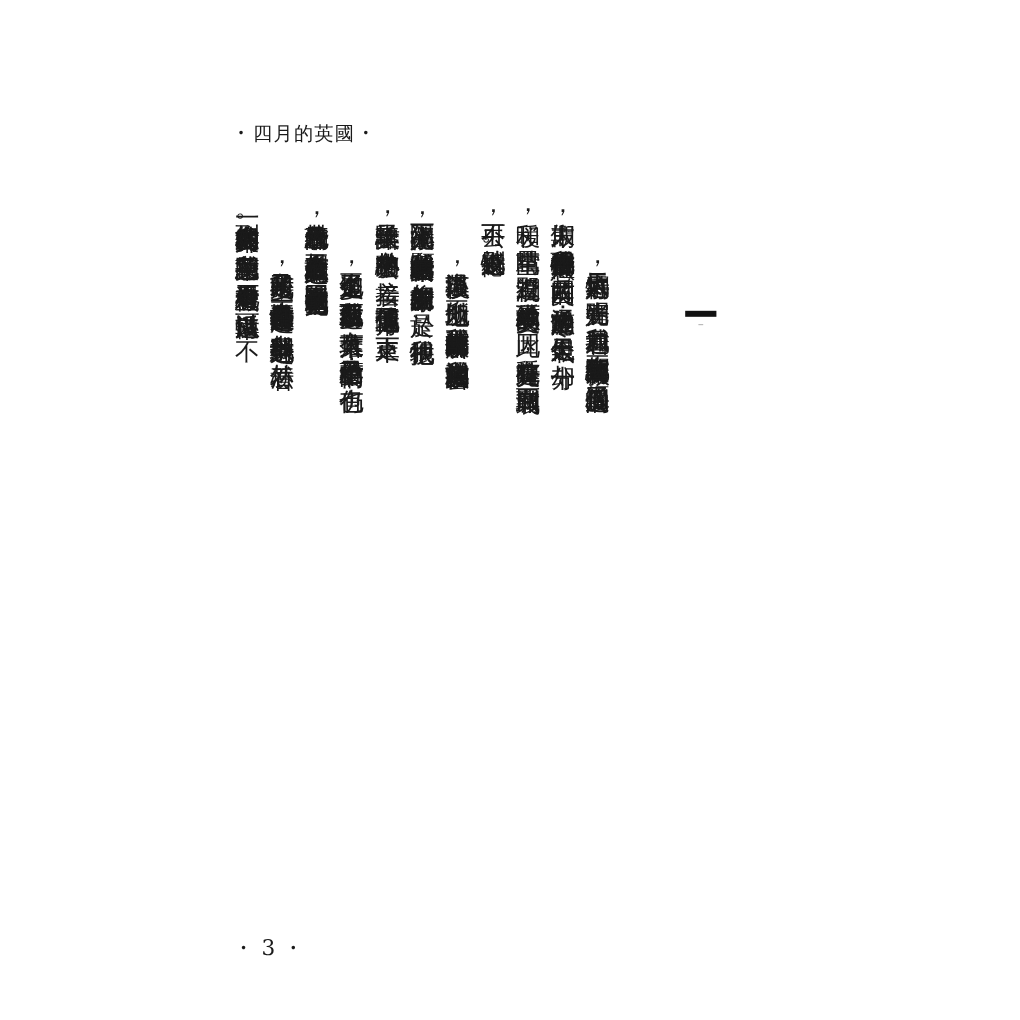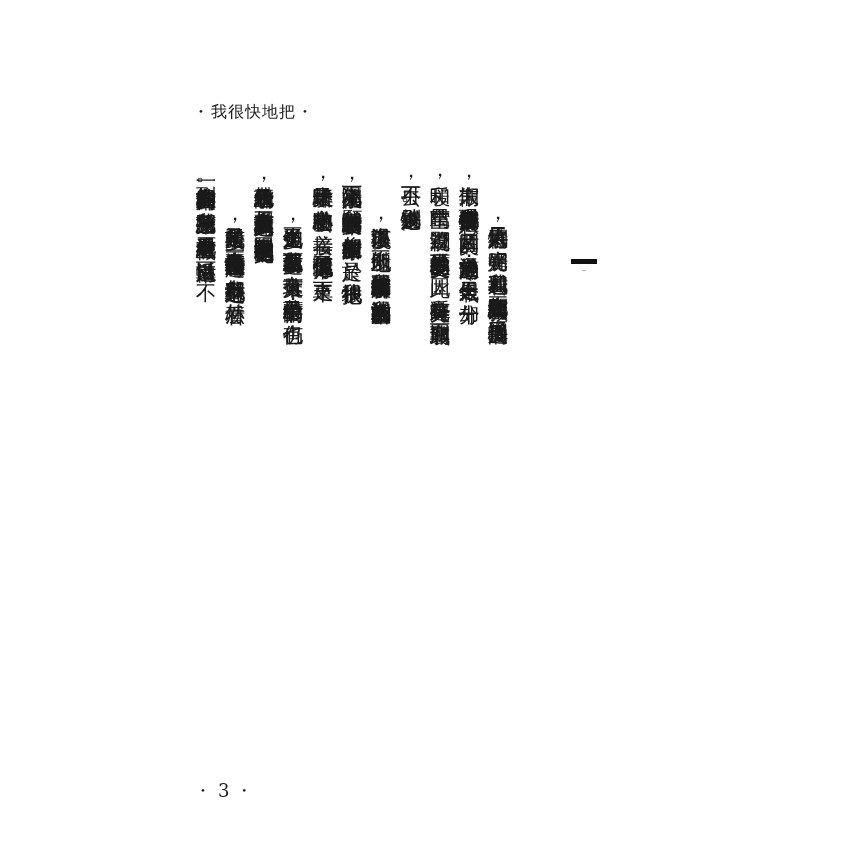--- a/index.html
+++ b/index.html
@@ -88,21 +88,21 @@
       background: #bbb;
     }
   </style>
 </head>
 <body>
 
 <div class="page">
 
   <div class="running-header">
     <span class="header-dot">•</span>
-    <span>我很快地把</span>
+    <span>四月的英國</span>
     <span class="header-dot">•</span>
   </div>
 
   <div class="body-text">
     <div class="col indent" style="right:0px;">這天天氣特別好，春光明媚。我迎着和風，正在駕車由鄉間駛向倫敦。經過了一個漫長的週</div>
     <div class="col" style="right:29px;">末假期，我現在覺得特別舒服與愜意。四月的英國，通常仍應是寒冷的；但是今天天氣，却十分</div>
     <div class="col" style="right:58px;">暖和，晴空萬里，視野遼濶，給人一種可愛的美的感受。因此，在這種美好時光，而非回到城裏</div>
     <div class="col" style="right:87px;">去不可，就特別令人遺憾。</div>
     <div class="col indent" style="right:117px;">車過溫莎以後，不知所以地，我突然被不遠處的一片樺木林所吸引。我渴望走在濃密的枝葉</div>
     <div class="col" style="right:146px;">下灑入陽光的小徑，我願意踩踏着去年的斷枝枯葉，仰視着新生的樹木出芽。於是，我很快地把</div>

